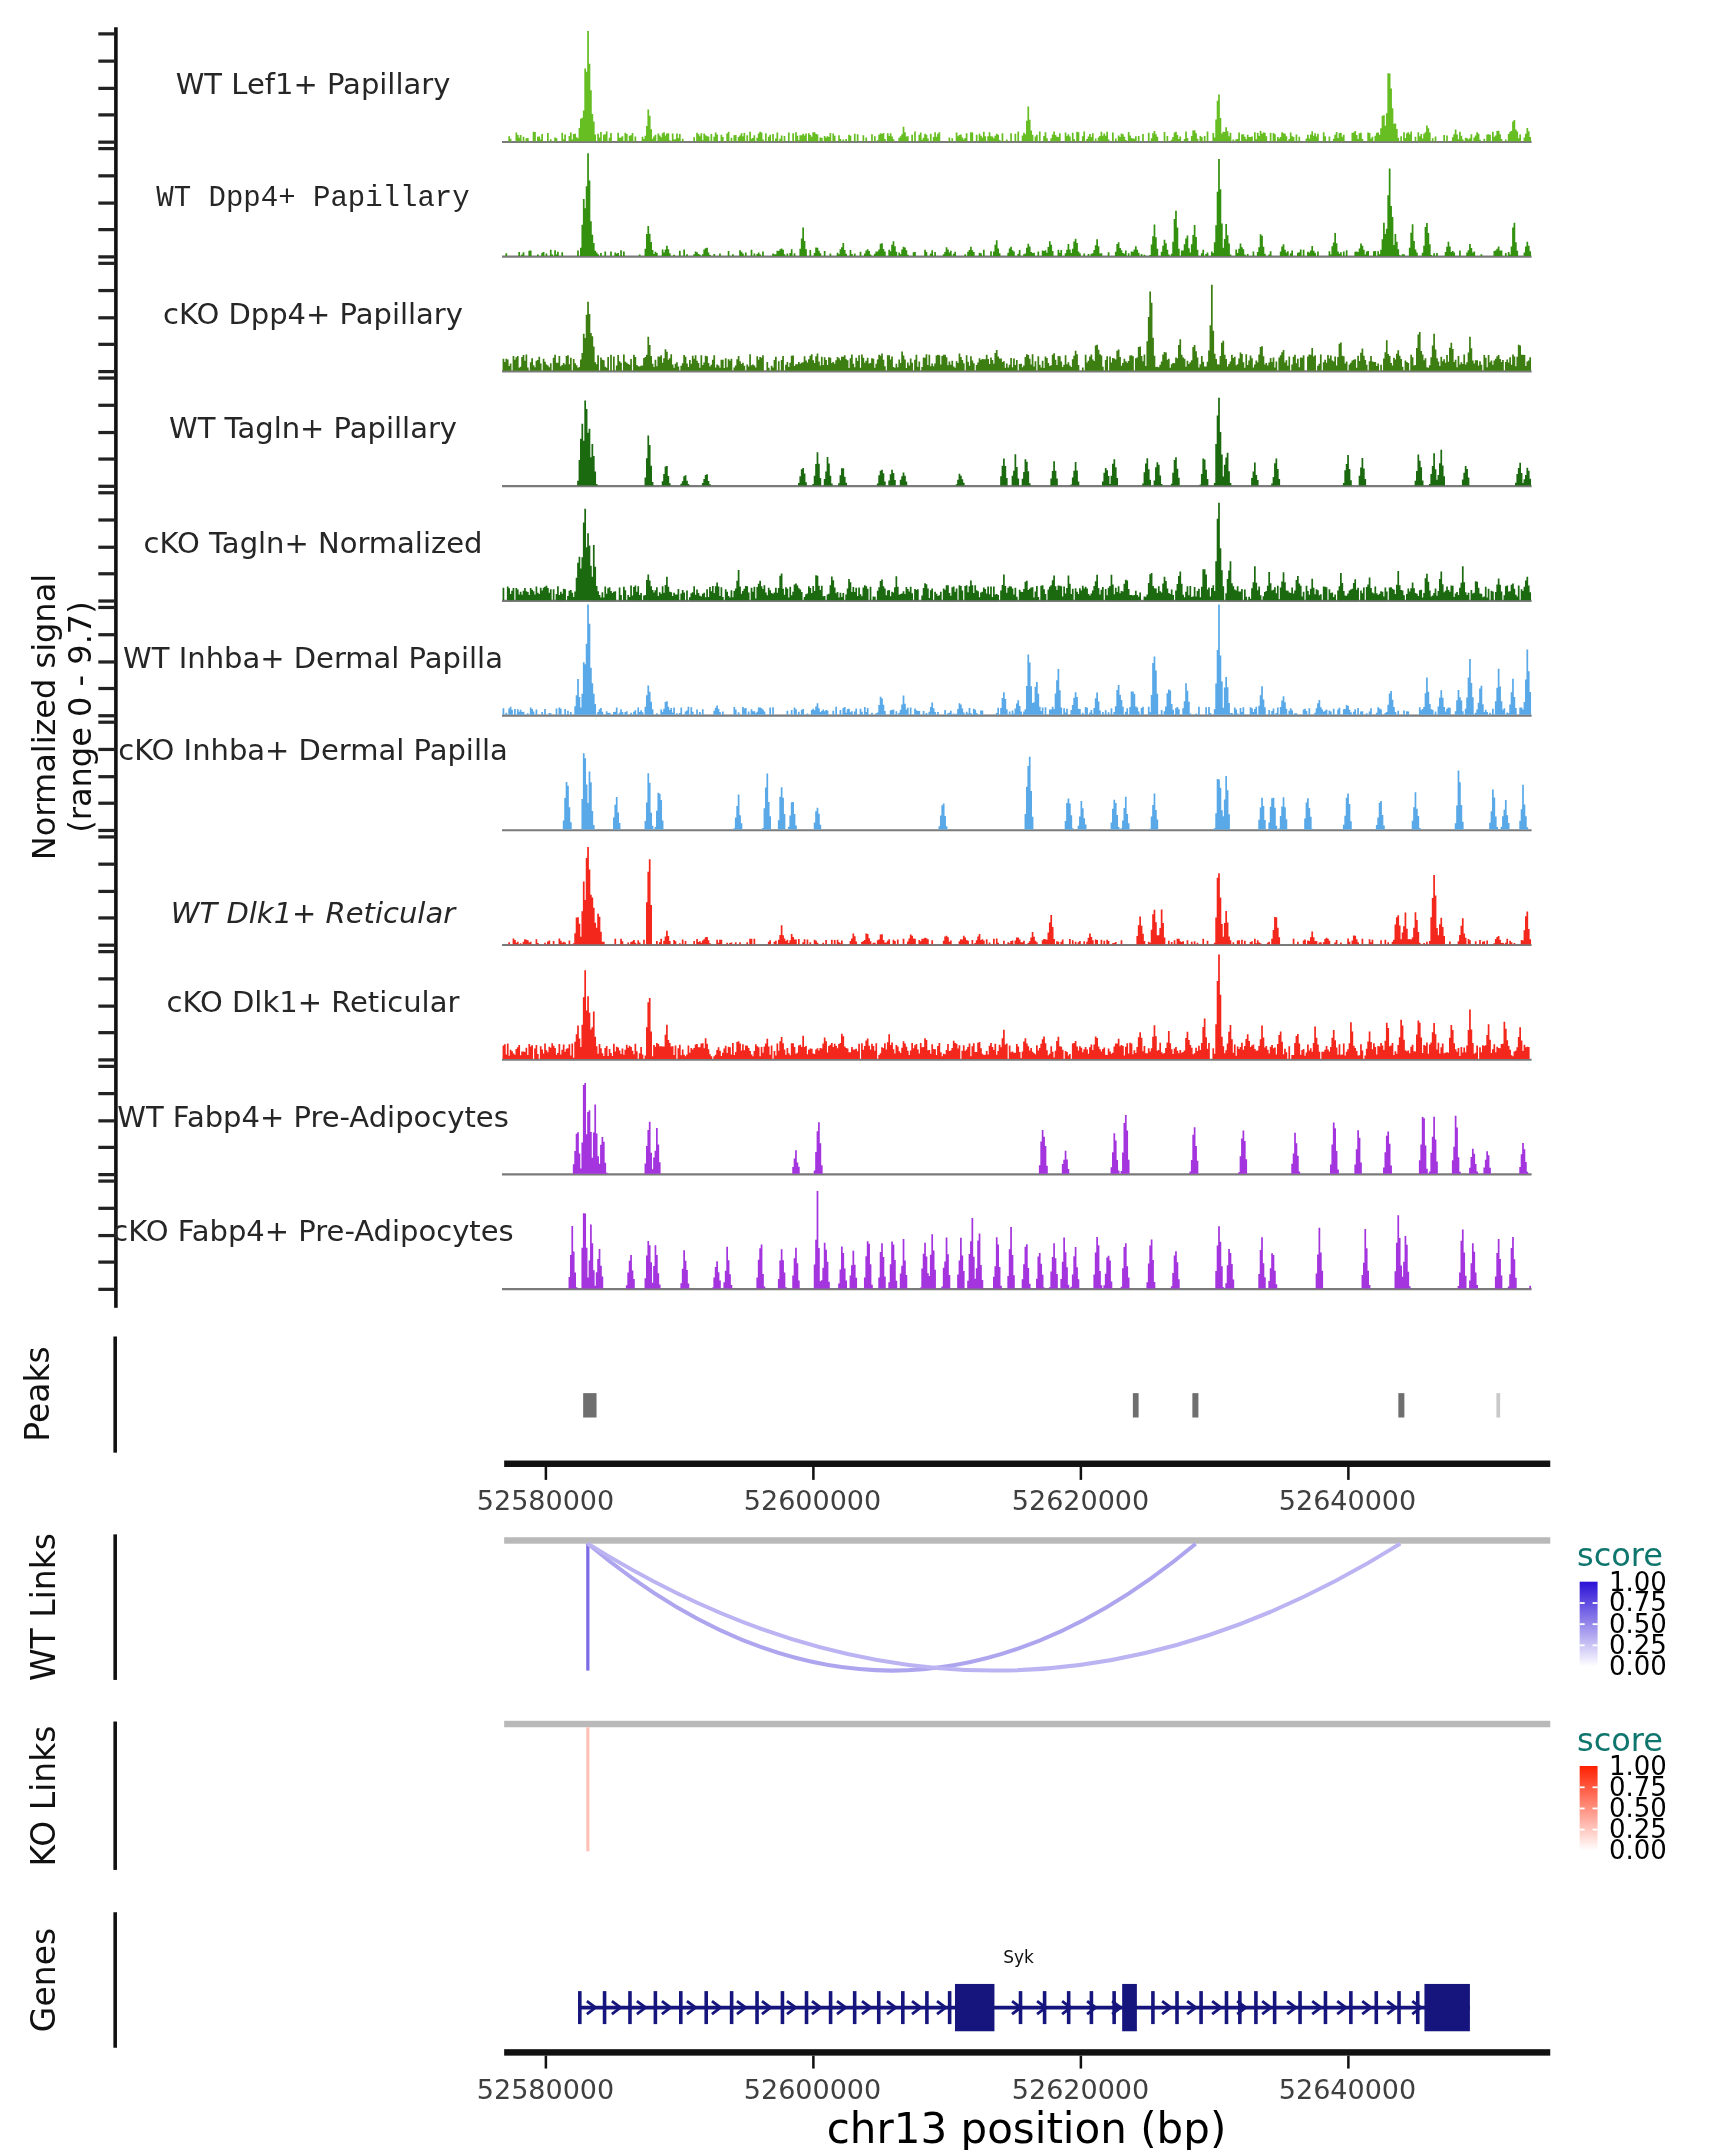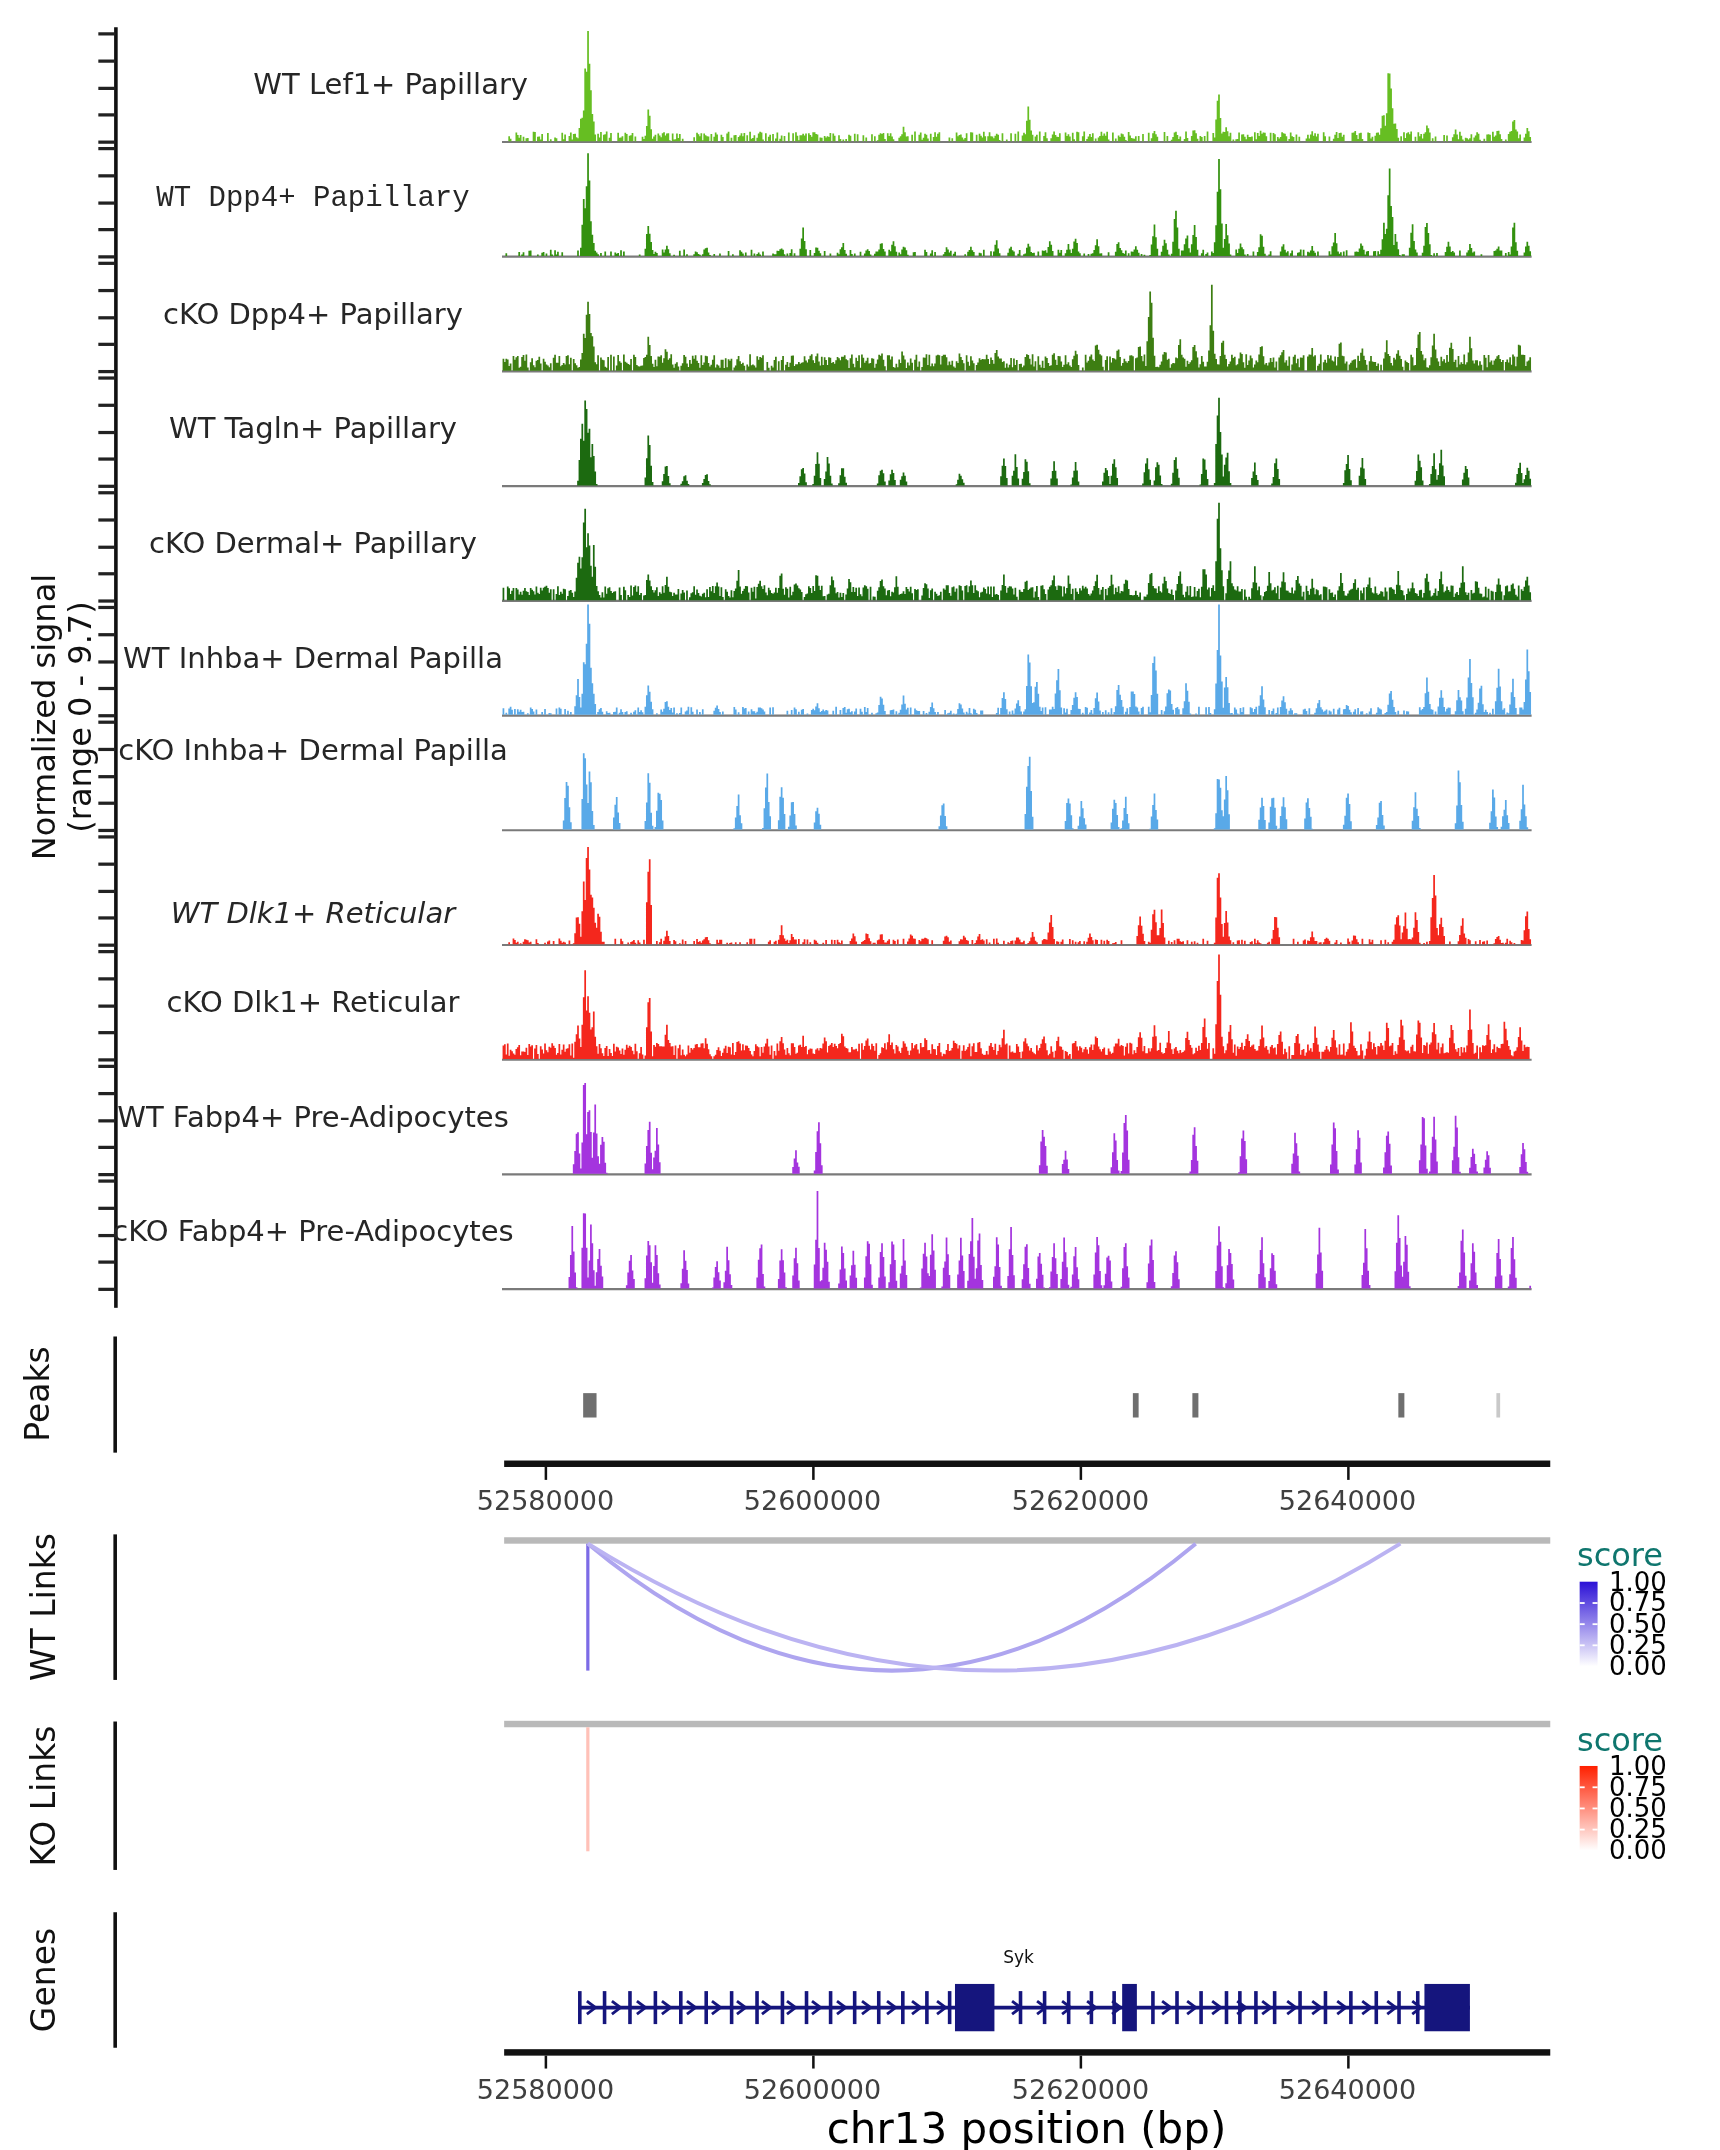--- a/index.html
+++ b/index.html
@@ -262,25 +262,25 @@
         <rect x="1974.6923076923076" y="2777" width="5" height="46" fill="#15157D"></rect>
         <rect x="1331.769230769231" y="2767" width="55.02884615384596" height="66" fill="#15157D"></rect>
         <rect x="1564.9423076923076" y="2767" width="20.519230769230944" height="66" fill="#15157D"></rect>
         <rect x="1986.5192307692307" y="2767" width="63.423076923076906" height="66" fill="#15157D"></rect>
       </g>
     </svg>
 
   <div class="ylab" style="left:44px;top:717px;">Normalized signal</div>
   <div class="ylab" style="left:80px;top:717px;">(range 0 - 9.7)</div>
 
-  <div class="tracklabel" style="top:67px;text-align:right;">WT Lef1+ Papillary</div>
+  <div class="tracklabel" style="top:67px;">WT Lef1+ Papillary</div>
   <div class="tracklabel" style="top:182px;font-family:Liberation Mono, monospace;">WT Dpp4+ Papillary</div>
   <div class="tracklabel" style="top:297px;">cKO Dpp4+ Papillary</div>
   <div class="tracklabel" style="top:411px;">WT Tagln+ Papillary</div>
-  <div class="tracklabel" style="top:526px;">cKO Dermal+ Papillary</div>
+  <div class="tracklabel" style="top:526px;">cKO Tagln+ Normalized</div>
   <div class="tracklabel" style="top:641px;">WT Inhba+ Dermal Papilla</div>
   <div class="tracklabel" style="top:733px;">cKO Inhba+ Dermal Papilla</div>
   <div class="tracklabel" style="top:896px;font-style:italic;">WT Dlk1+ Reticular</div>
   <div class="tracklabel" style="top:985px;text-align:center;">cKO Dlk1+ Reticular</div>
   <div class="tracklabel" style="top:1100px;">WT Fabp4+ Pre-Adipocytes</div>
   <div class="tracklabel" style="top:1214px;">cKO Fabp4+ Pre-Adipocytes</div>
 
   <div class="sidelabel" style="left:37px;top:1394px;">Peaks</div>
   <div class="sidelabel" style="left:43px;top:1607px;">WT Links</div>
   <div class="sidelabel" style="left:43px;top:1796px;">KO Links</div>

